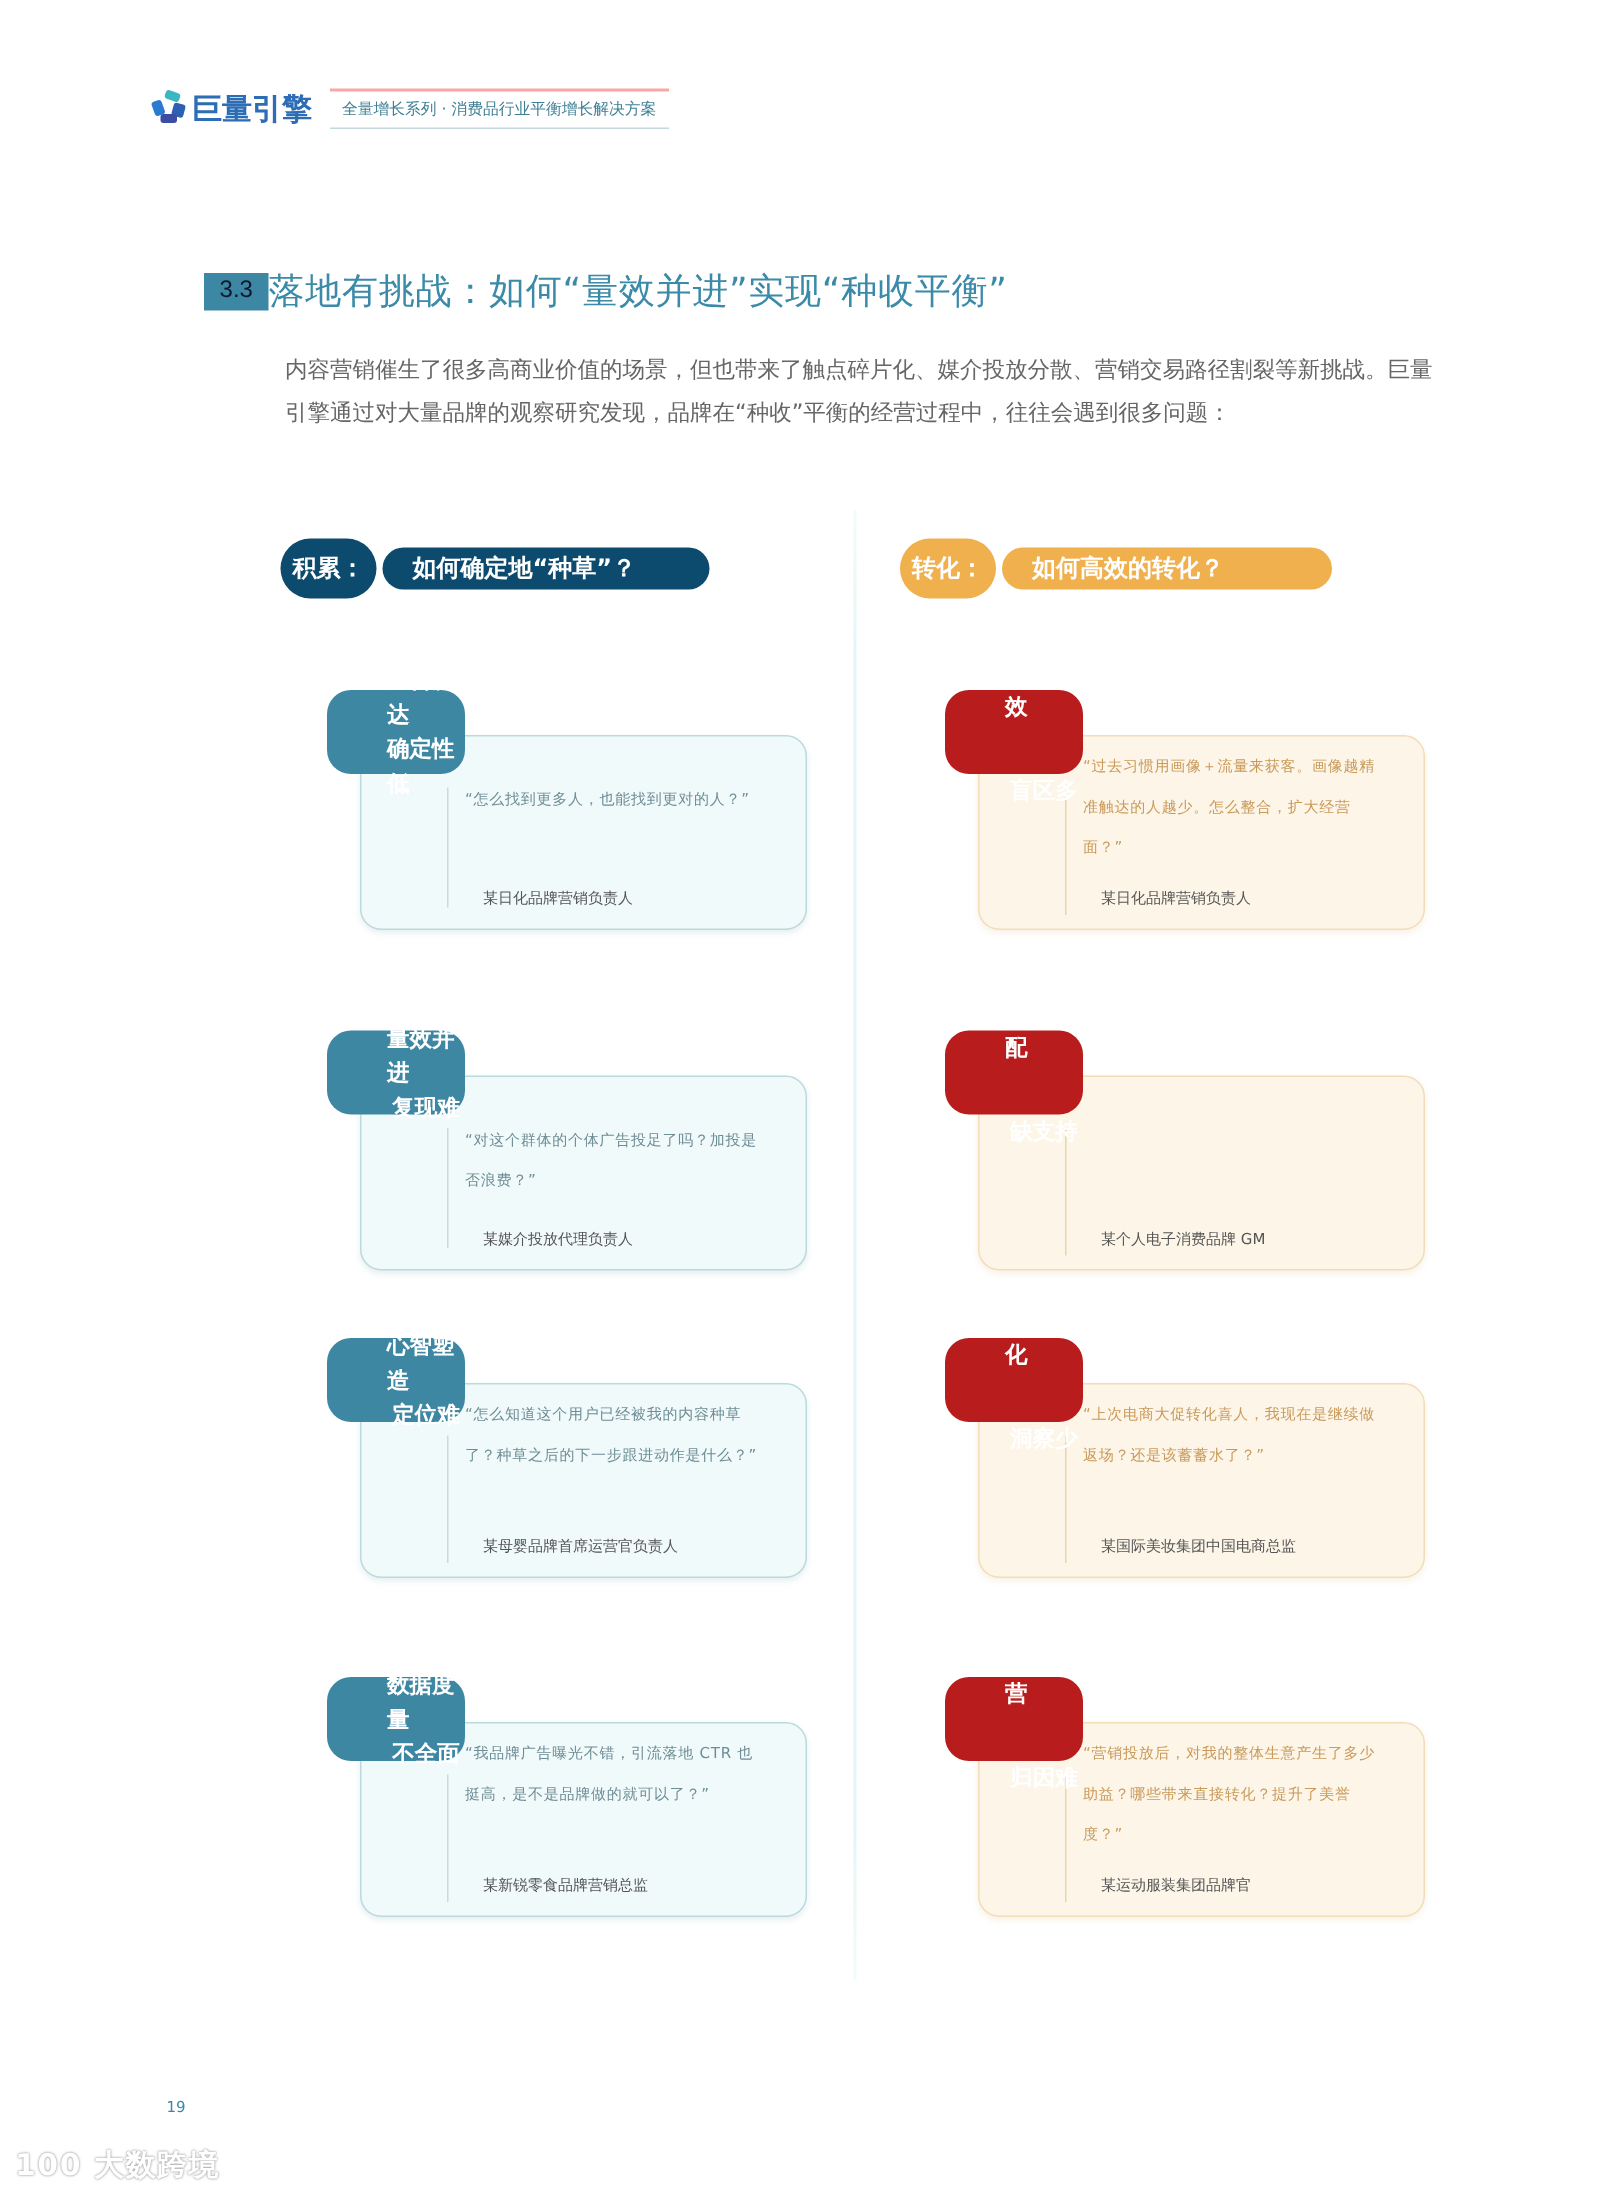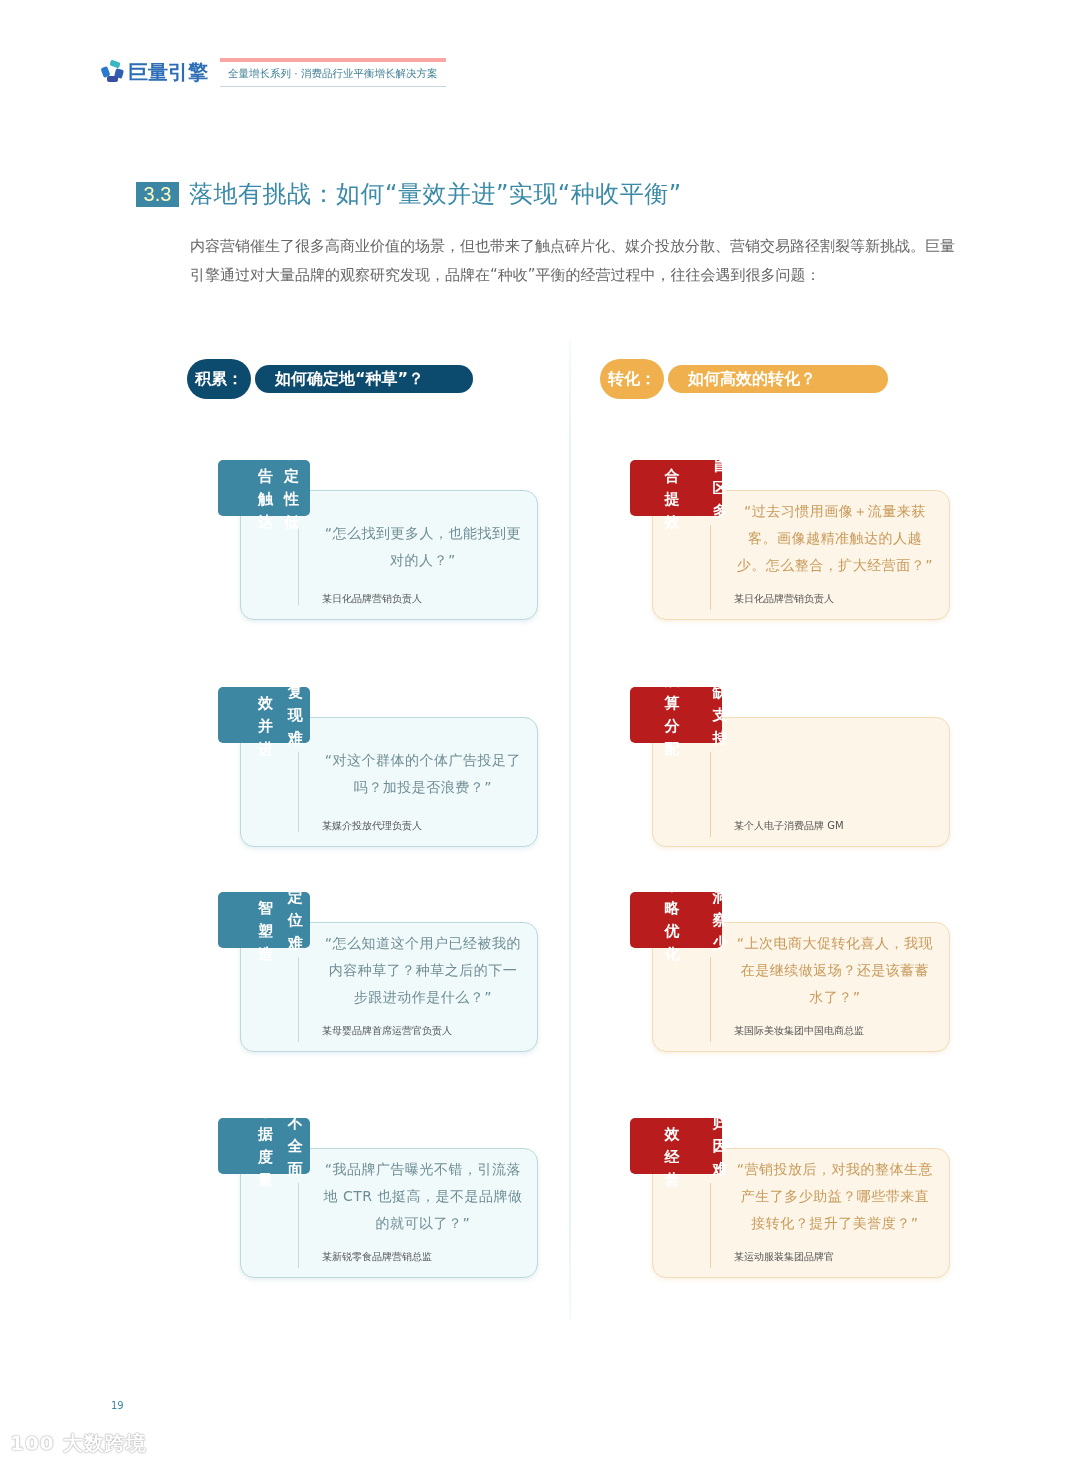--- a/index.html
+++ b/index.html
@@ -7,26 +7,26 @@
       width: 1080px; height: 1466px; background: #ffffff;
       font-family: "DejaVu Sans", "Liberation Sans", sans-serif;
       position: relative; overflow: hidden; color: #555;
     }
     .header { position: absolute; left: 102px; top: 58px; height: 28px; display: flex; align-items: center; }
     .logo-mark { width: 22px; height: 22px; position: relative; margin-right: 4px; }
     .logo-mark span { position: absolute; border-radius: 2px; }
     .logo-text { font-size: 20px; font-weight: bold; color: #2c6db5; letter-spacing: 0px; margin-right: 12px; }
     .header-sub {
       font-size: 10.5px; color: #3f7f95; padding: 5px 8px 5px 8px;
-      border-top: 4px solid #fca5a5; border-bottom: 1px solid #c5d8de;
+      border-top: 2px solid #fca5a5; border-bottom: 1px solid #c5d8de;
     }
     .section-title { position: absolute; left: 136px; top: 178px; display: flex; align-items: center; }
     .sec-num {
-      background: #3c87a3; color: #fef9c3; font-size: 20px; width: 43px; height: 25px;
-      display: flex; align-items: center; justify-content: center; margin-right: 10px;
+      background: #3c87a3; color: #0f172a; font-size: 16px; width: 43px; height: 25px;
+      display: flex; align-items: center; justify-content: center; 
       font-family: "Liberation Sans", sans-serif;
     }
     .sec-text { font-size: 24px; color: #3a8aa8; letter-spacing: 0.5px; }
     .intro {
       position: absolute; left: 190px; top: 232px; width: 770px;
       font-size: 15px; line-height: 29px; color: #666;
     }
     .divider {
       position: absolute; left: 569px; top: 340px; width: 2px; height: 980px;
       background: linear-gradient(#f3fbfb, #e4f5f5 10%, #e4f5f5 90%, #f3fbfb);
@@ -43,35 +43,34 @@
     .blue .circle, .blue .pill { background: #0c4a6e; }
     .orange .circle, .orange .pill { background: #f0b04d; }
     .card { position: absolute; width: 320px; height: 170px; }
     .card .box {
       position: absolute; left: 22px; top: 30px; width: 298px; height: 130px;
       border-radius: 14px; border: 1.5px solid;
     }
     .card.b .box { background: #f1fafb; border-color: #bcd9dd; box-shadow: 0 2px 4px rgba(150,190,200,0.25); }
     .card.o .box { background: #fdf5e8; border-color: #f2ddb8; box-shadow: 0 2px 4px rgba(230,200,150,0.25); }
     .card .tag {
-      position: absolute; left: 0; top: 0; width: 92px; height: 56px; border-radius: 5px;
+      position: absolute; left: 0; top: 0; width: 92px; height: 56px; border-radius: 16px;
       color: #fff; font-weight: bold; font-size: 15px; line-height: 23px;
-      display: flex; flex-direction: row; align-items: center; justify-content: center;
+      display: flex; flex-direction: column; align-items: center; justify-content: center;
       z-index: 2;
       padding-left: 40px;
     }
     .card.b .tag { background: #3d87a2; }
     .card.o .tag { background: #b91c1c; gap: 33px; }
     .card .vline { position: absolute; left: 80px; width: 1px; }
     .card.b .vline { background: #c8dade; }
     .card.o .vline { background: #ecd4a8; }
     .card .quote {
-      position: absolute; left: 104px; width: 202px; font-size: 14px; line-height: 27px;
+      position: absolute; left: 92px; width: 202px; font-size: 10px; line-height: 27px;
       letter-spacing: 0.5px;
-      text-align: center;
     }
     .card.b .quote { color: #6e8d95; }
     .card.o .quote { color: #c99a5a; }
     .card .author { position: absolute; left: 104px; font-size: 10px; color: #555; }
     .page-num { position: absolute; left: 111px; top: 1400px; font-size: 10px; color: #3c87a3; }
     .watermark {
       position: absolute; left: 10px; top: 1430px; font-size: 20px; font-weight: bold;
       color: #fff; text-shadow: 0 0 2px #aaa, 0 0 1px #999; letter-spacing: 1px;
     }
   </style>

